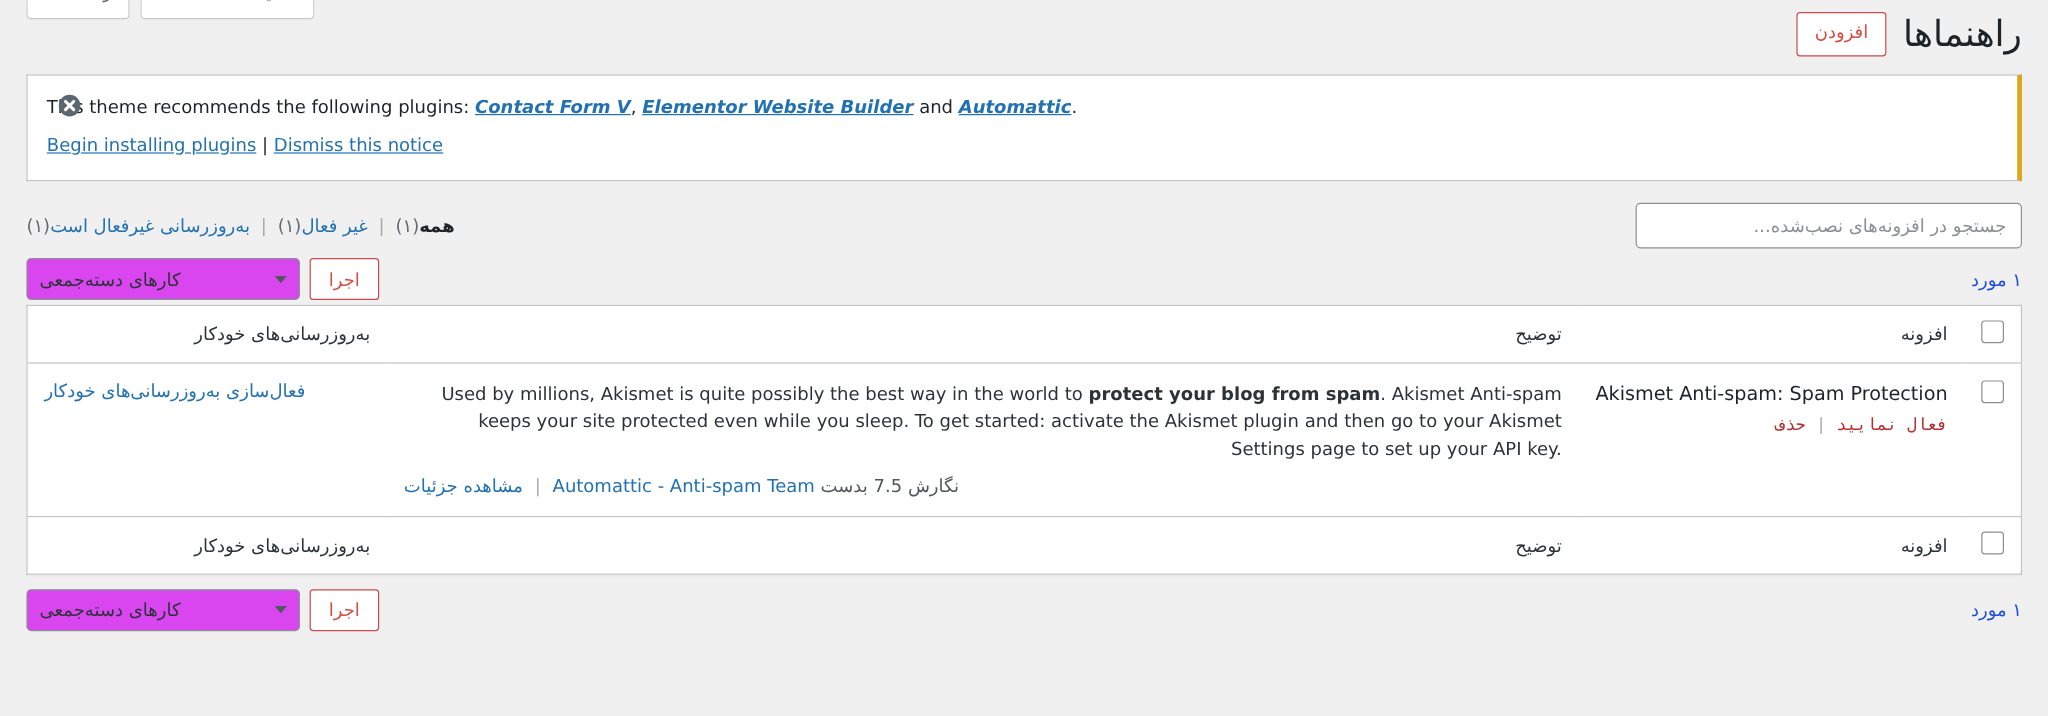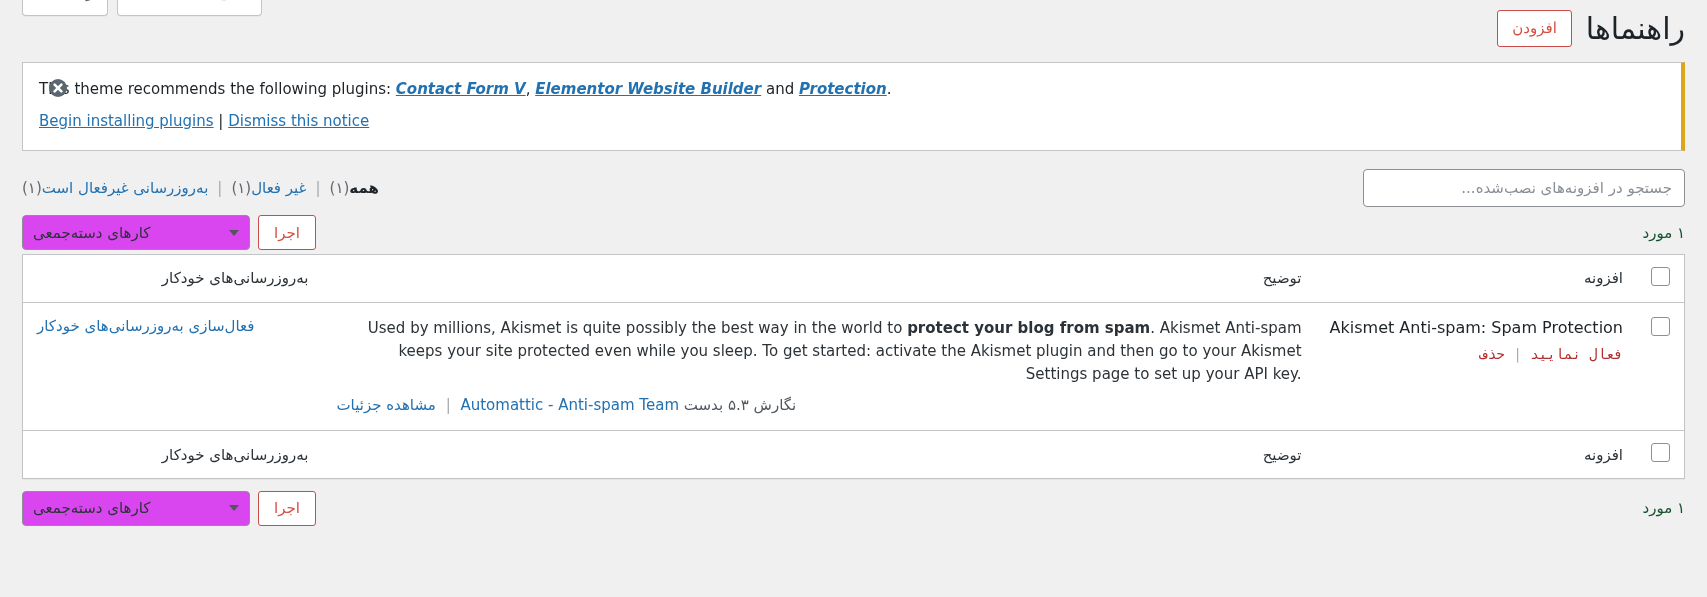--- a/index.html
+++ b/index.html
@@ -178,21 +178,21 @@
     background: #fff;
     border-radius: 3px;
     height: 35px;
     padding: 0 15px;
     font-size: 15px;
     cursor: pointer;
     font-family: "DejaVu Sans", "Liberation Sans", sans-serif;
   }
   .displaying-num {
     font-size: 15px;
-    color: #14532d;
+    color: #1d4ed8;
     white-space: nowrap;
   }
 
   
   table.wp-list-table {
     width: 100%;
     border-collapse: collapse;
     background: #fff;
     border: 1px solid #c3c4c7;
     margin-top: 2px;
@@ -293,21 +293,21 @@
     </div>
 
     <div class="notice">
       <div class="notice-dismiss">
         <svg width="22" height="22" viewBox="0 0 22 22" aria-hidden="true">
           <circle cx="11" cy="11" r="9" fill="#5b6770"></circle>
           <path d="M7.6 7.6 L14.4 14.4 M14.4 7.6 L7.6 14.4" stroke="#ffffff" stroke-width="2.6" stroke-linecap="round"></path>
         </svg>
       </div>
       <div class="notice-line">
-        <span>This theme recommends the following plugins: </span><a class="plugin-name">Contact Form V</a><span>, </span><a class="plugin-name">Elementor Website Builder</a><span> and </span><a class="plugin-name">Protection</a><span>.</span>
+        <span>This theme recommends the following plugins: </span><a class="plugin-name">Contact Form V</a><span>, </span><a class="plugin-name">Elementor Website Builder</a><span> and </span><a class="plugin-name">Automattic</a><span>.</span>
       </div>
       <div class="notice-line">
         <a>Begin installing plugins</a>
         <span class="sep">|</span>
         <a>Dismiss this notice</a>
       </div>
     </div>
 
     <div class="list-nav-row">
       <div class="search-box">
@@ -362,21 +362,21 @@
             <div class="plugin-title">Akismet Anti-spam: Spam Protection</div>
             <div class="row-actions">
               <a class="activate">فعال نمایید</a>
               <span class="sep">|</span>
               <a>حذف</a>
             </div>
           </td>
           <td>
             <div class="plugin-desc"><span>Used by millions, Akismet is quite possibly the best way in the world to </span><b>protect your blog from spam</b><span>. Akismet Anti-spam keeps your site protected even while you sleep. To get started: activate the Akismet plugin and then go to your Akismet Settings page to set up your API key.</span></div>
             <div class="plugin-meta">
-              <span>نگارش ۵.۳</span>
+              <span>نگارش 7.5</span>
               <span>بدست</span>
               <a>Automattic - Anti-spam Team</a>
               <span class="sep">|</span>
               <a>مشاهده جزئیات</a>
             </div>
           </td>
           <td class="col-autoupdate">
             <div class="auto-updates">
               <a>فعال‌سازی به‌روزرسانی‌های خودکار</a>
             </div>

